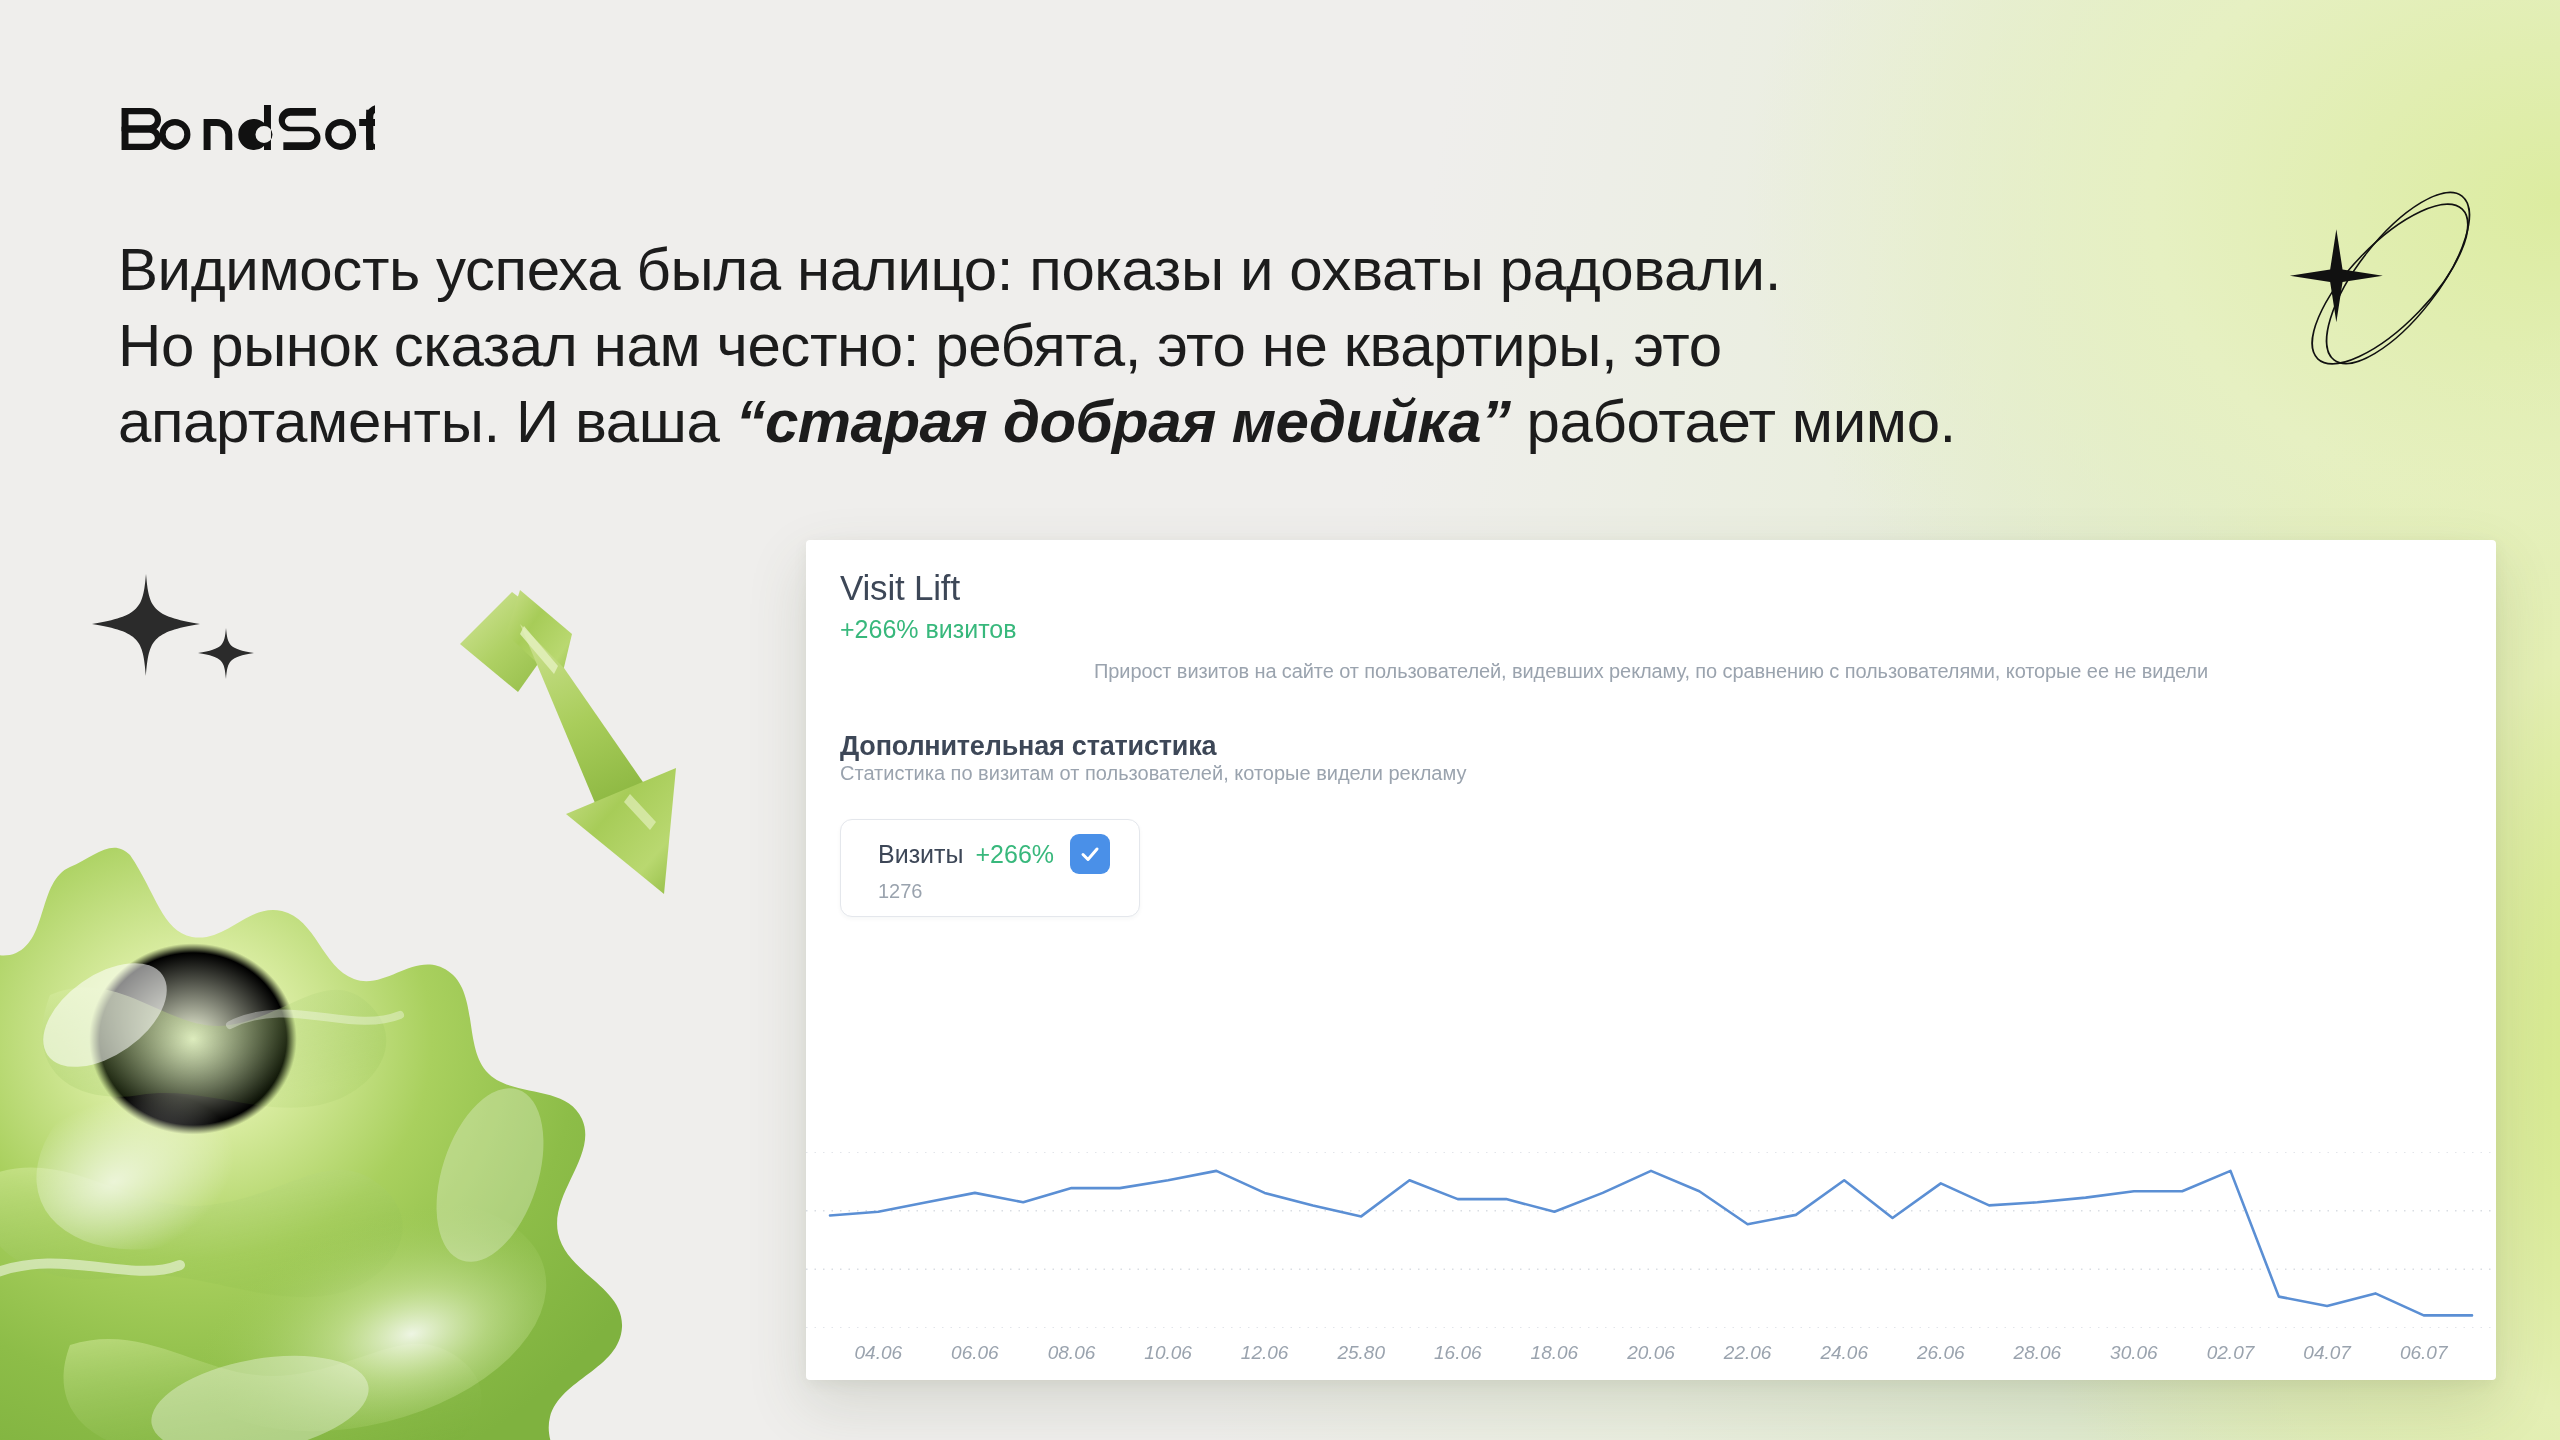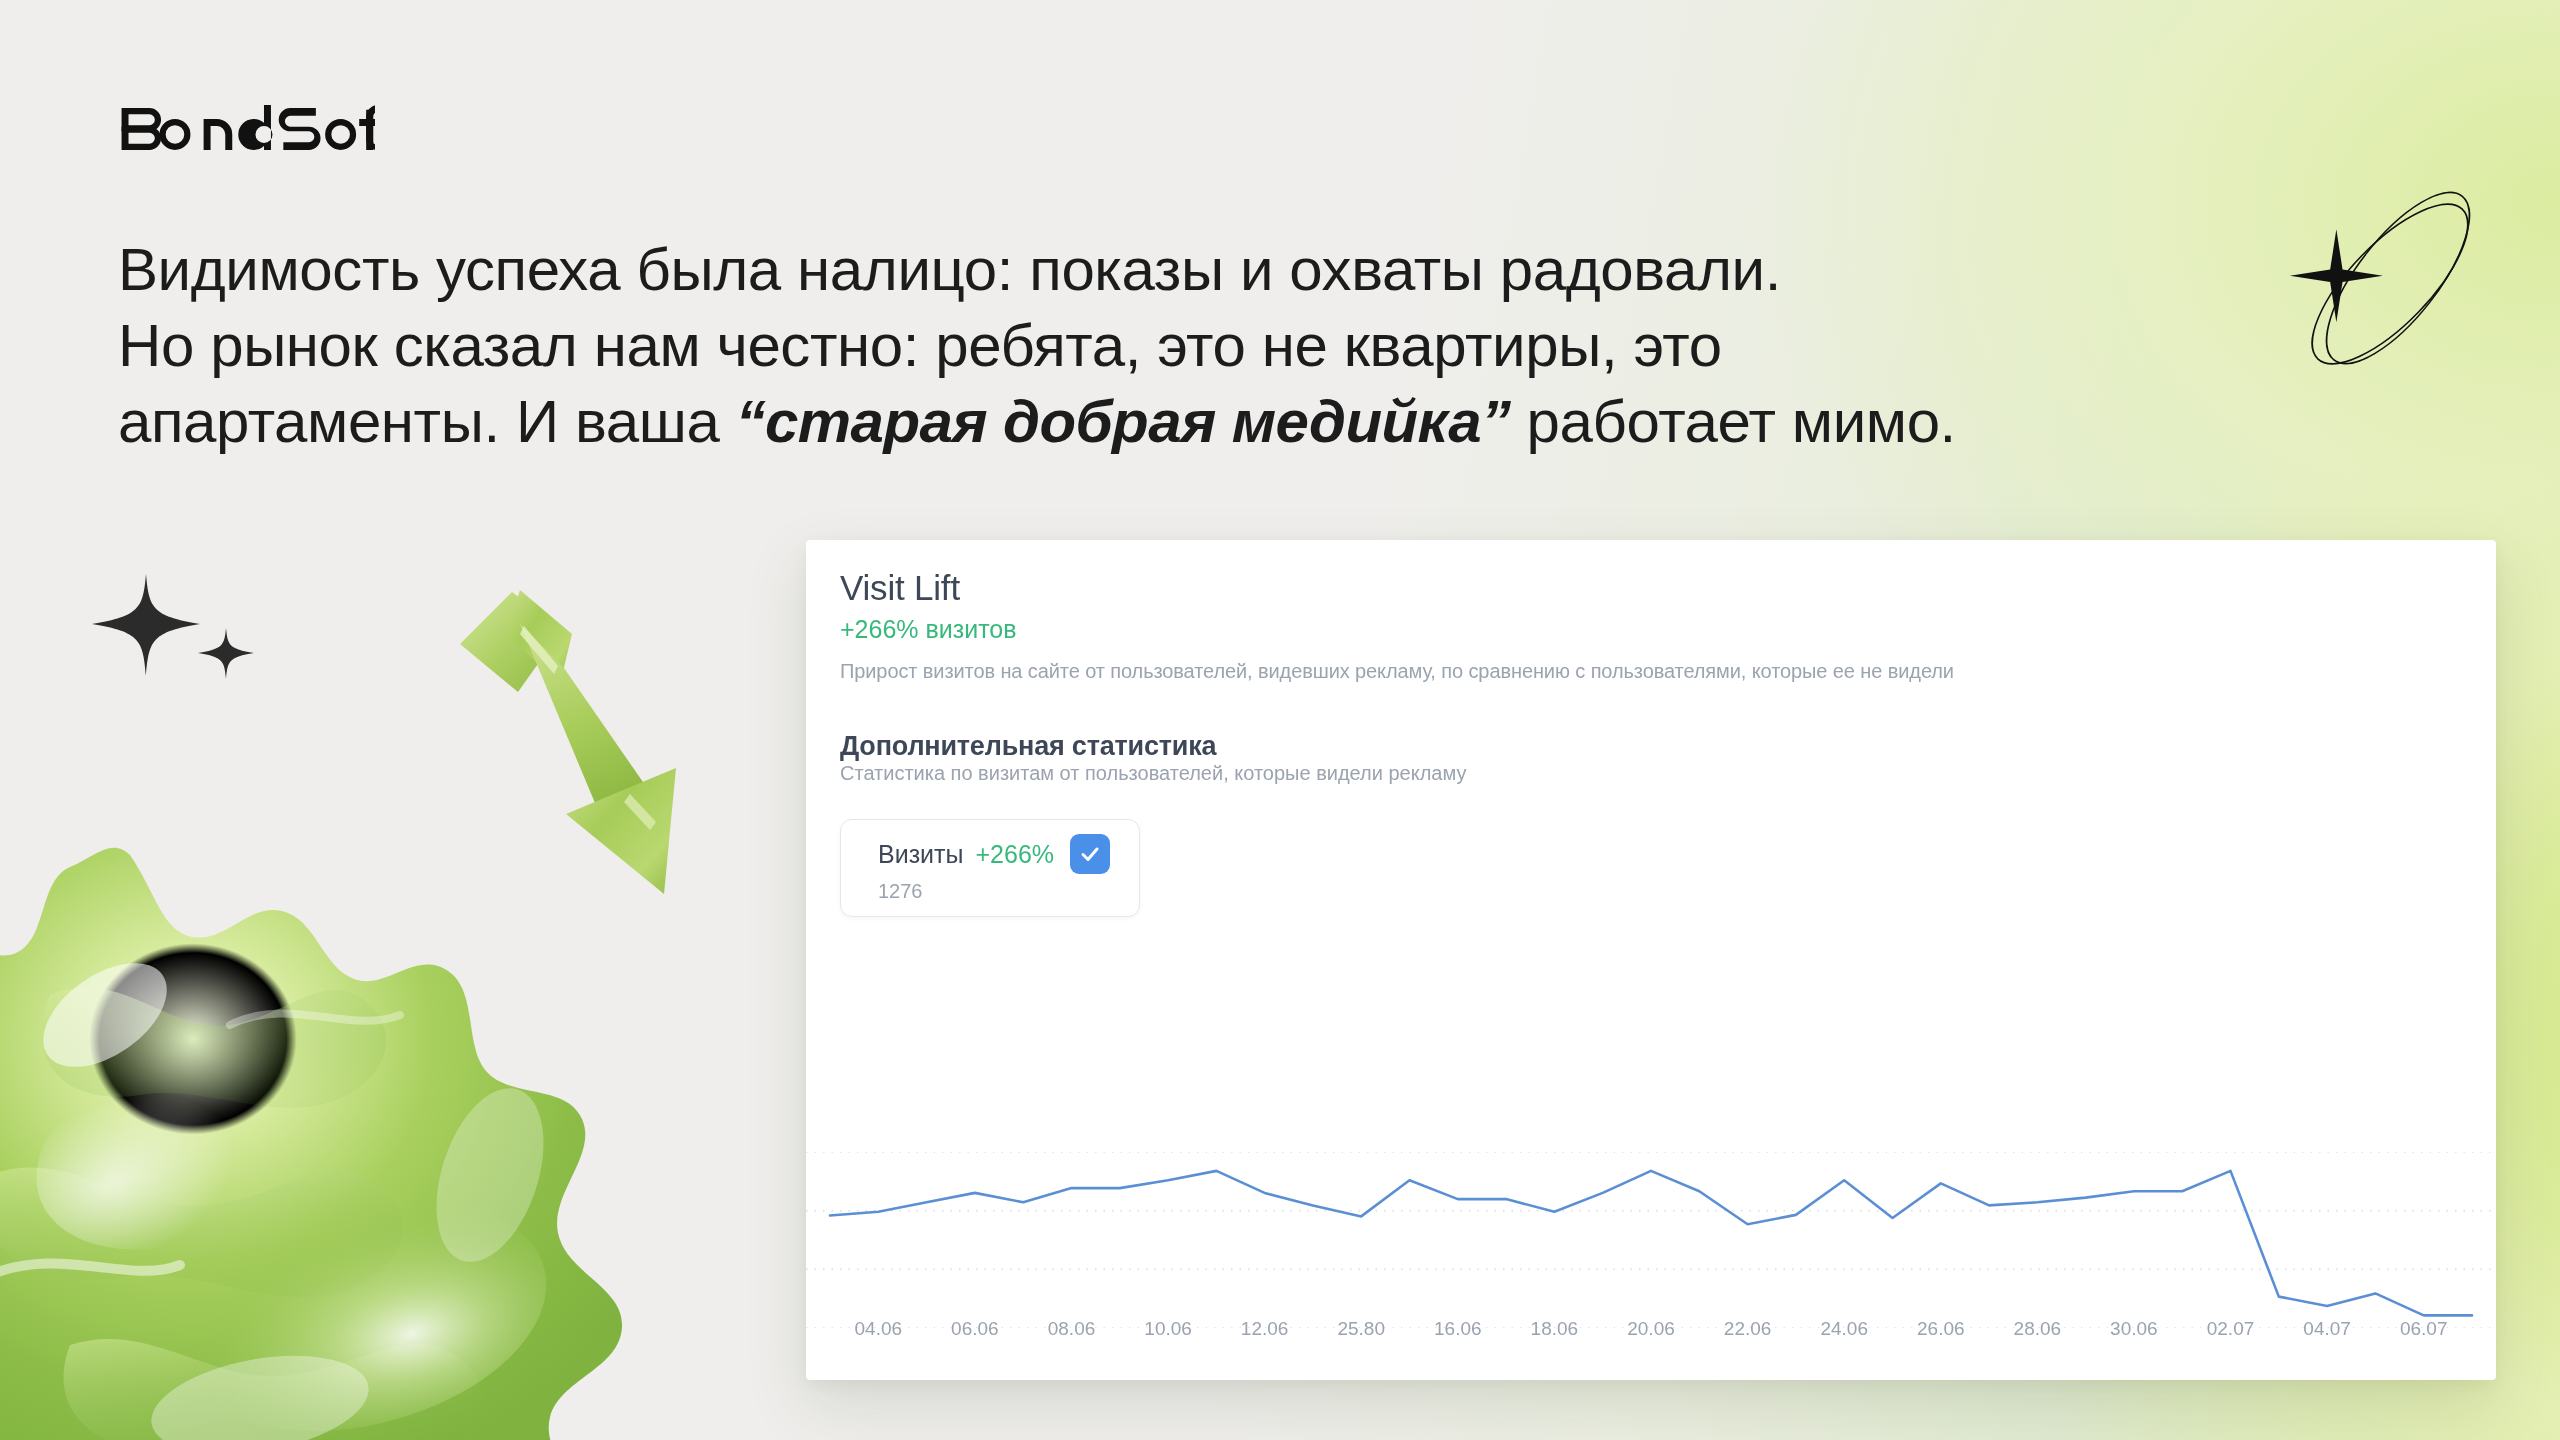--- a/index.html
+++ b/index.html
@@ -80,20 +80,21 @@
     margin-top:7px;
     font-size:25px;
     color:#38b87c;
     font-weight:400;
   }
   #card-desc {
     margin-top:16px;
     font-size:20px;
     color:#9aa3ae;
     letter-spacing:-0.1px;
+    text-align:center;
   }
 
   #section-title {
     margin-top:48px;
     font-size:27px;
     font-weight:700;
     color:#3d4757;
     letter-spacing:-0.2px;
   }
   #section-desc {
@@ -129,23 +130,24 @@
   
   #plot {
     position:absolute;
     left:0; top:612px;
     width:1690px; height:228px;
   }
   #plot svg { display:block; width:1690px; height:176px; }
 
   #xaxis {
     position:absolute;
-    left:0; top:166px;
+    left:0; top:190px;
     width:1476px;
     height:50px;
+    font-style:italic;
   }
   #xaxis .tick {
     position:absolute;
     transform:translateX(-50%);
     font-size:19px;
     color:#9aa3ae;
     top:0;
     white-space:nowrap;
   }
 </style>

